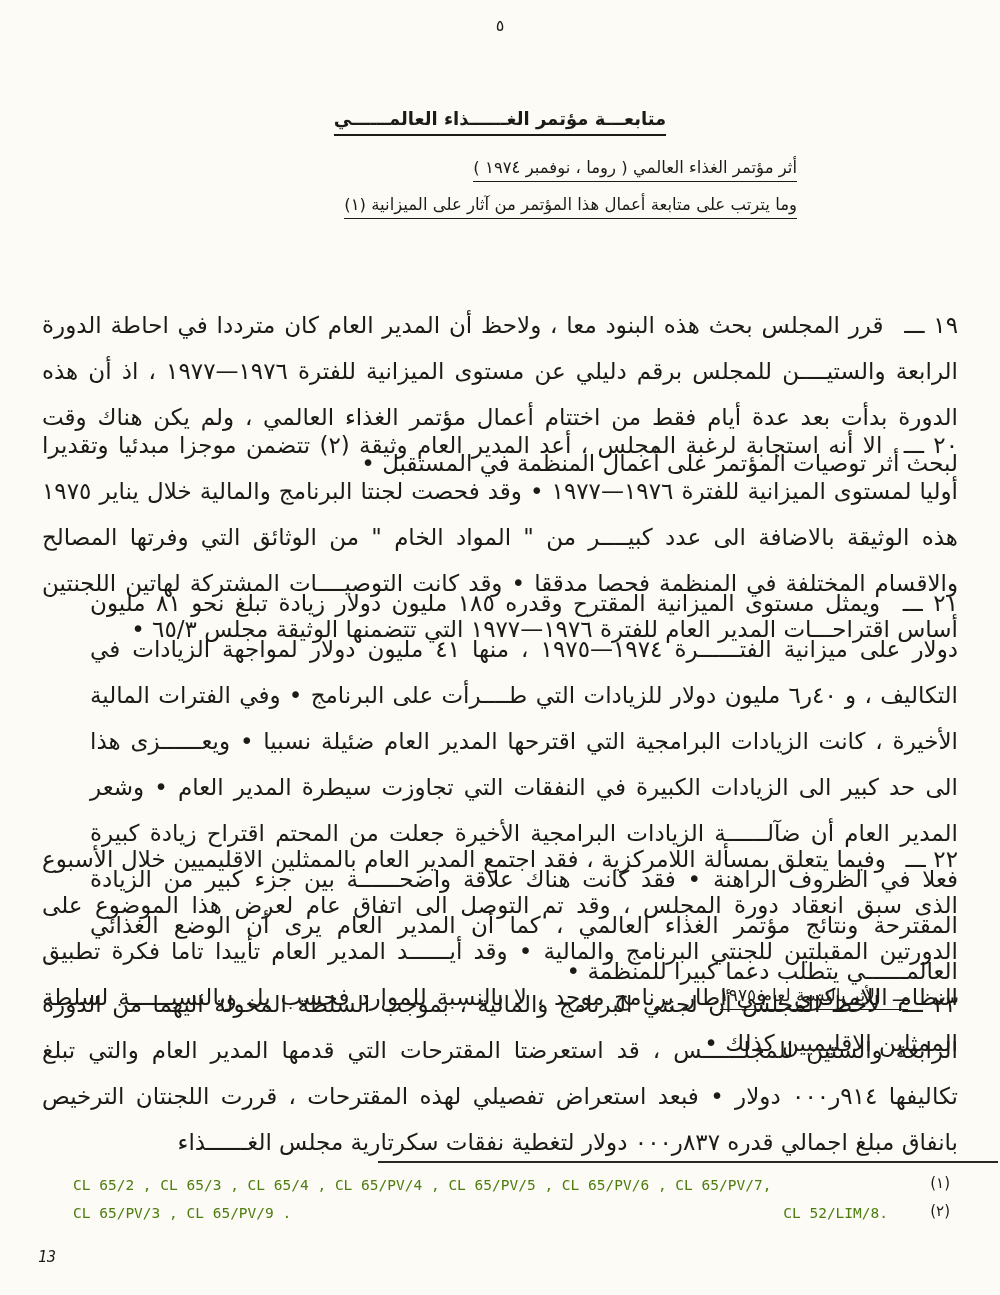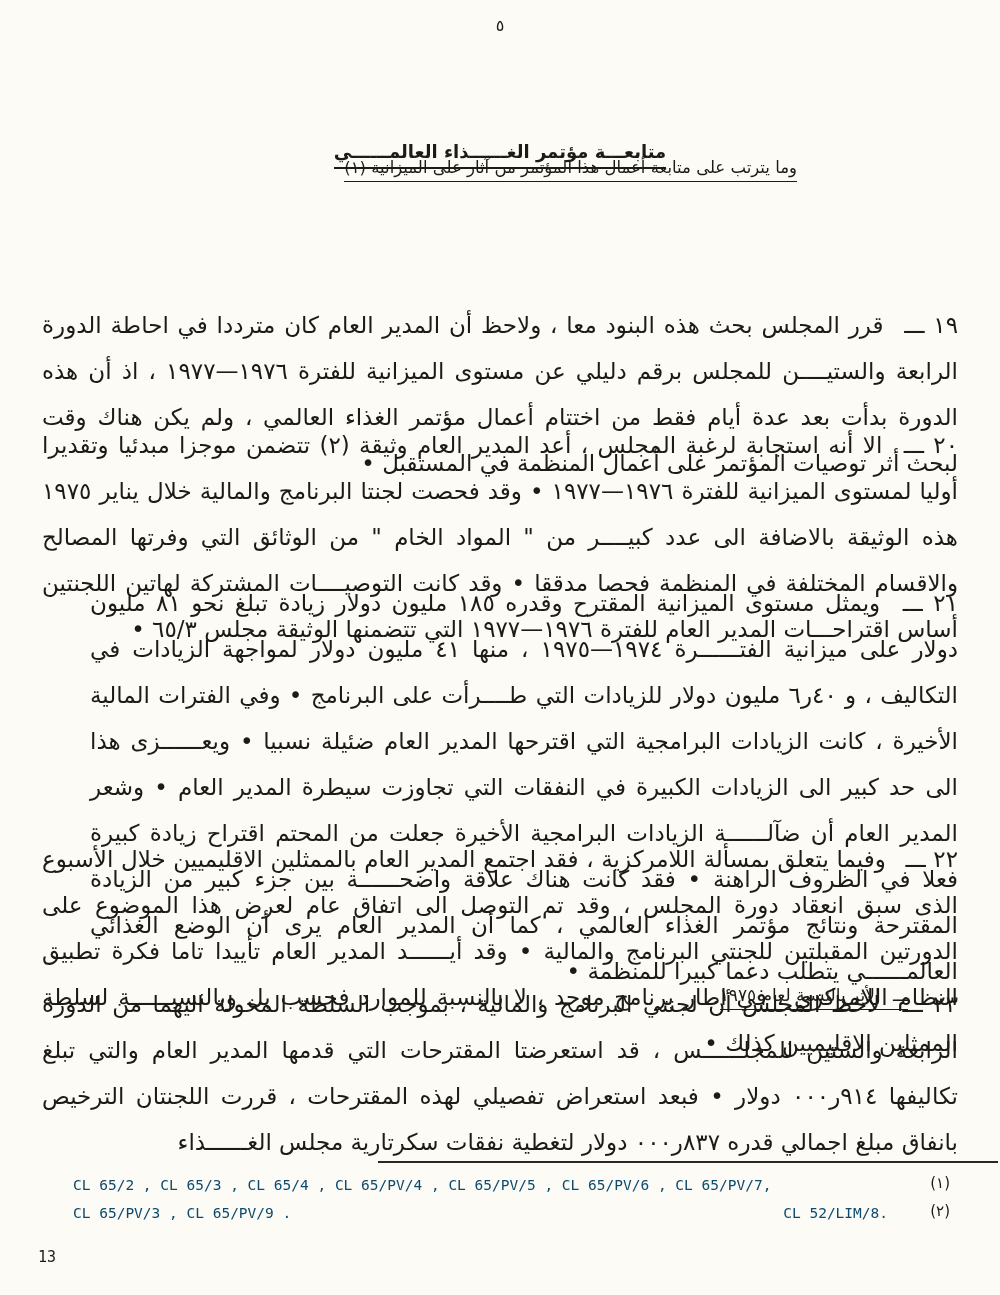--- a/index.html
+++ b/index.html
@@ -12,21 +12,21 @@
     font-family:"DejaVu Sans", sans-serif;
     direction:rtl;
     overflow:hidden;
   }
   .page-num-top {
     position:absolute; top:16px; left:0; right:0;
     text-align:center; font-size:16px;
   }
   .title {
     position:absolute; top:108px; left:0; right:0;
-    text-align:center; font-size:18px; font-weight:700;margin-top:33px;
+    text-align:center; font-size:18px; font-weight:700;
   }
   .title .u-title {
     display:inline-block;
     border-bottom:2px solid #1d1b18;
     padding-bottom:5px;
   }
   .subtitle {
     position:absolute; top:158px; right:203px;
     text-align:right; font-size:16.5px;
   }
@@ -58,52 +58,55 @@
   }
   .section-heading .dash { margin-left:8px; }
   .footnote-rule {
     position:absolute; top:1161px; left:378px; right:2px;
     height:2px; background:#2a2824;
   }
   .fn {
     position:absolute;
     font-family:"DejaVu Sans Mono", monospace;
     font-size:14.5px;
-    color:#0c4a6e;
+    color:#4d7c0f;
     direction:ltr;
     white-space:nowrap;
   }
   .fn-marker {
     position:absolute;
     font-size:15px;
     direction:rtl;
   }
   .fn1-marker { top:1174px; right:50px; }
   .fn1-line1  { top:1177px; left:73px; }
   .fn1-line2  { top:1205px; left:73px; }
   .fn2-marker { top:1202px; right:50px; }
   .fn2-text   { top:1205px; right:112px; }
   .page-num-bottom {
     position:absolute; top:1248px; left:38px;
     font-family:"DejaVu Sans Mono", monospace;
-    font-size:15px; direction:ltr;
+    font-size:15px; direction:ltr;font-style:italic;
   }
 </style>
 </head>
 <body>
 
 <div class="page">
 
   <div class="page-num-top">٥</div>
 
   <div class="title">
     <span class="u-title">متابعـــة مؤتمر الغــــــذاء العالمــــــي</span>
   </div>
 
   <div class="subtitle">
+    <div class="sub-line">
+      <span class="u">أثر مؤتمر الغذاء العالمي ( روما ، نوفمبر ١٩٧٤ )</span>
+    </div>
     <div class="sub-line">
       <span class="u">وما يترتب على متابعة أعمال هذا المؤتمر من آثار على الميزانية (١)</span>
     </div>
   </div>
 
   <p class="para p19">
     <span class="pnum">١٩ ـــ</span>
     <span>قرر المجلس بحث هذه البنود معا ، ولاحظ أن المدير العام كان مترددا في احاطة الدورة الرابعة والستيــــن للمجلس برقم دليلي عن مستوى الميزانية للفترة ١٩٧٦—١٩٧٧ ، اذ أن هذه الدورة بدأت بعد عدة أيام فقط من اختتام أعمال مؤتمر الغذاء العالمي ، ولم يكن هناك وقت لبحث أثر توصيات المؤتمر على أعمال المنظمة في المستقبل •</span>
   </p>
 

